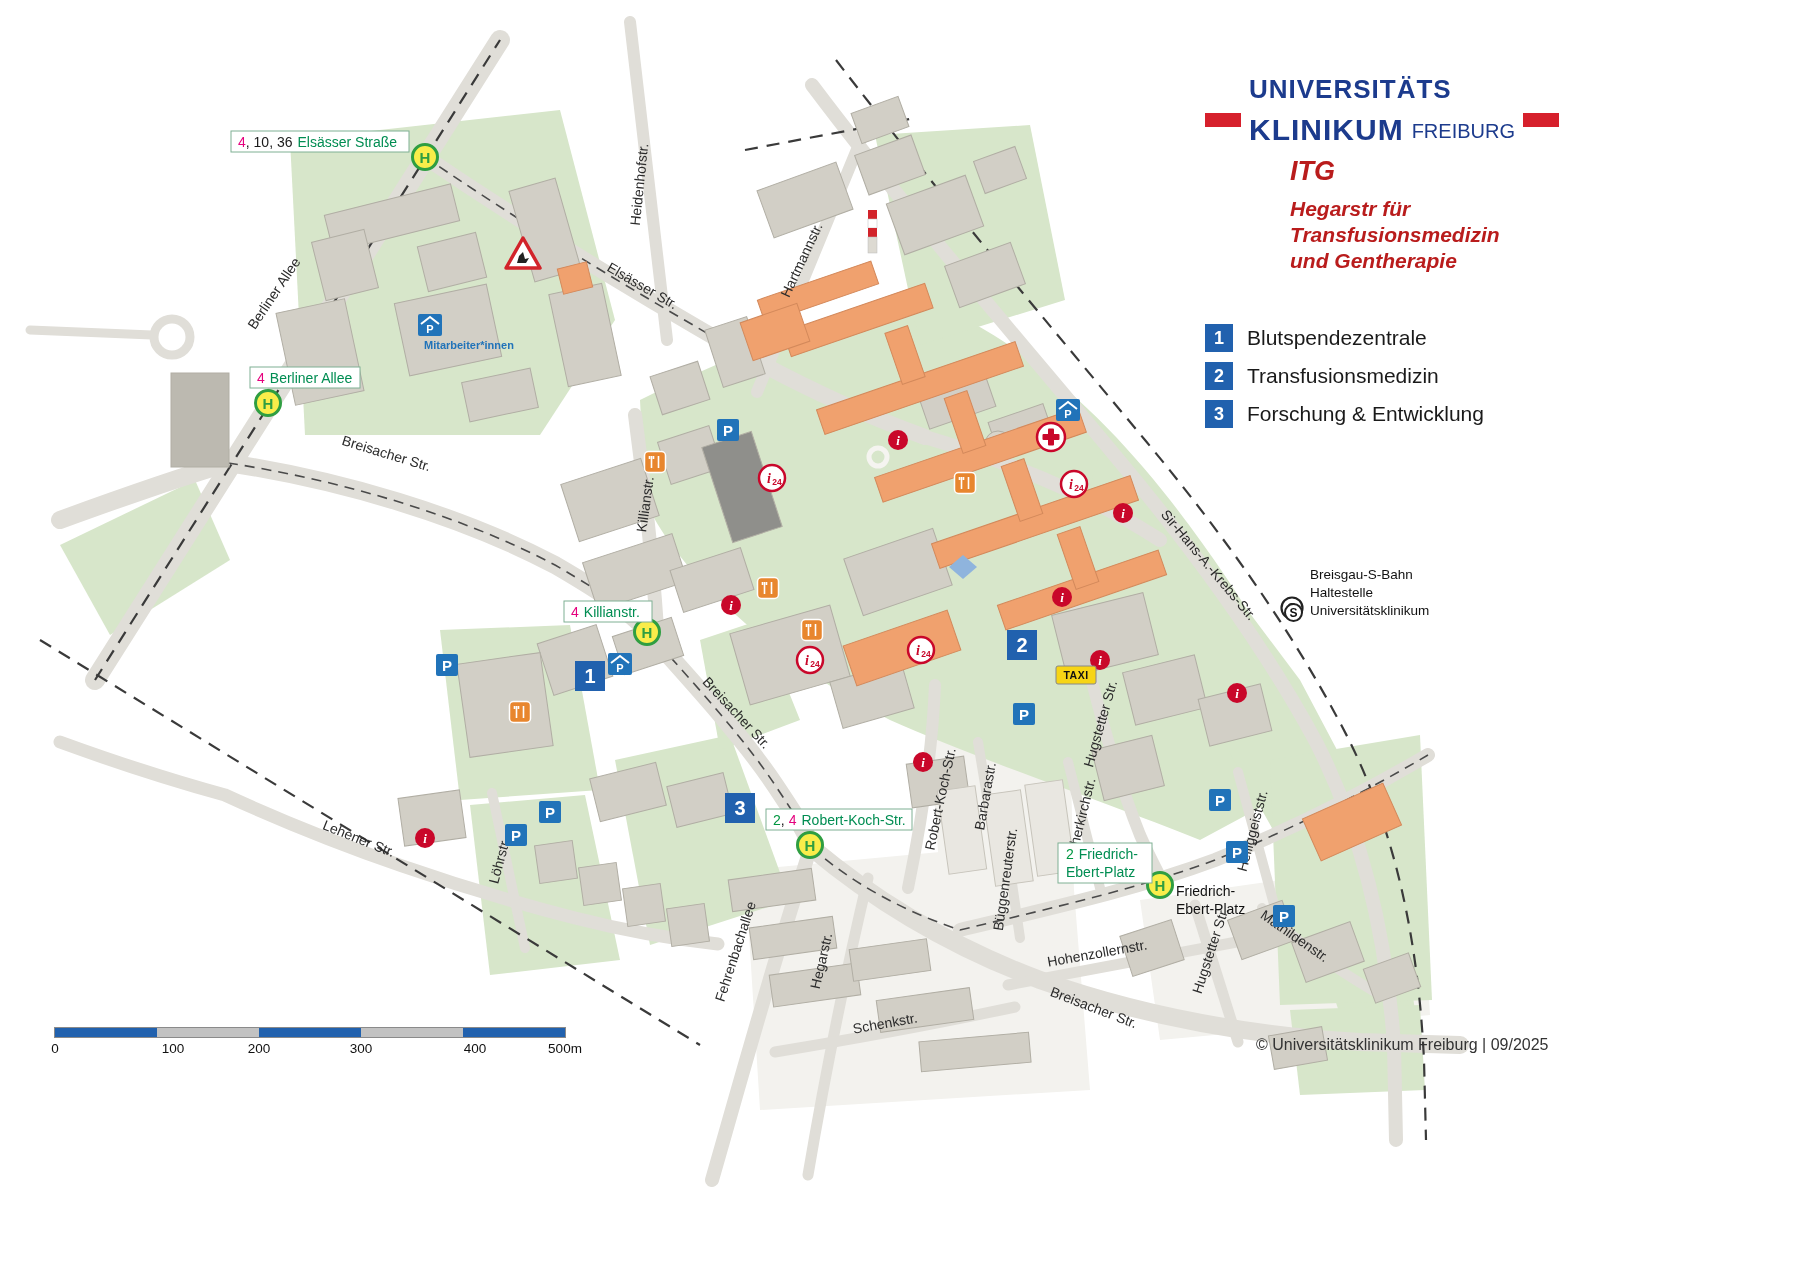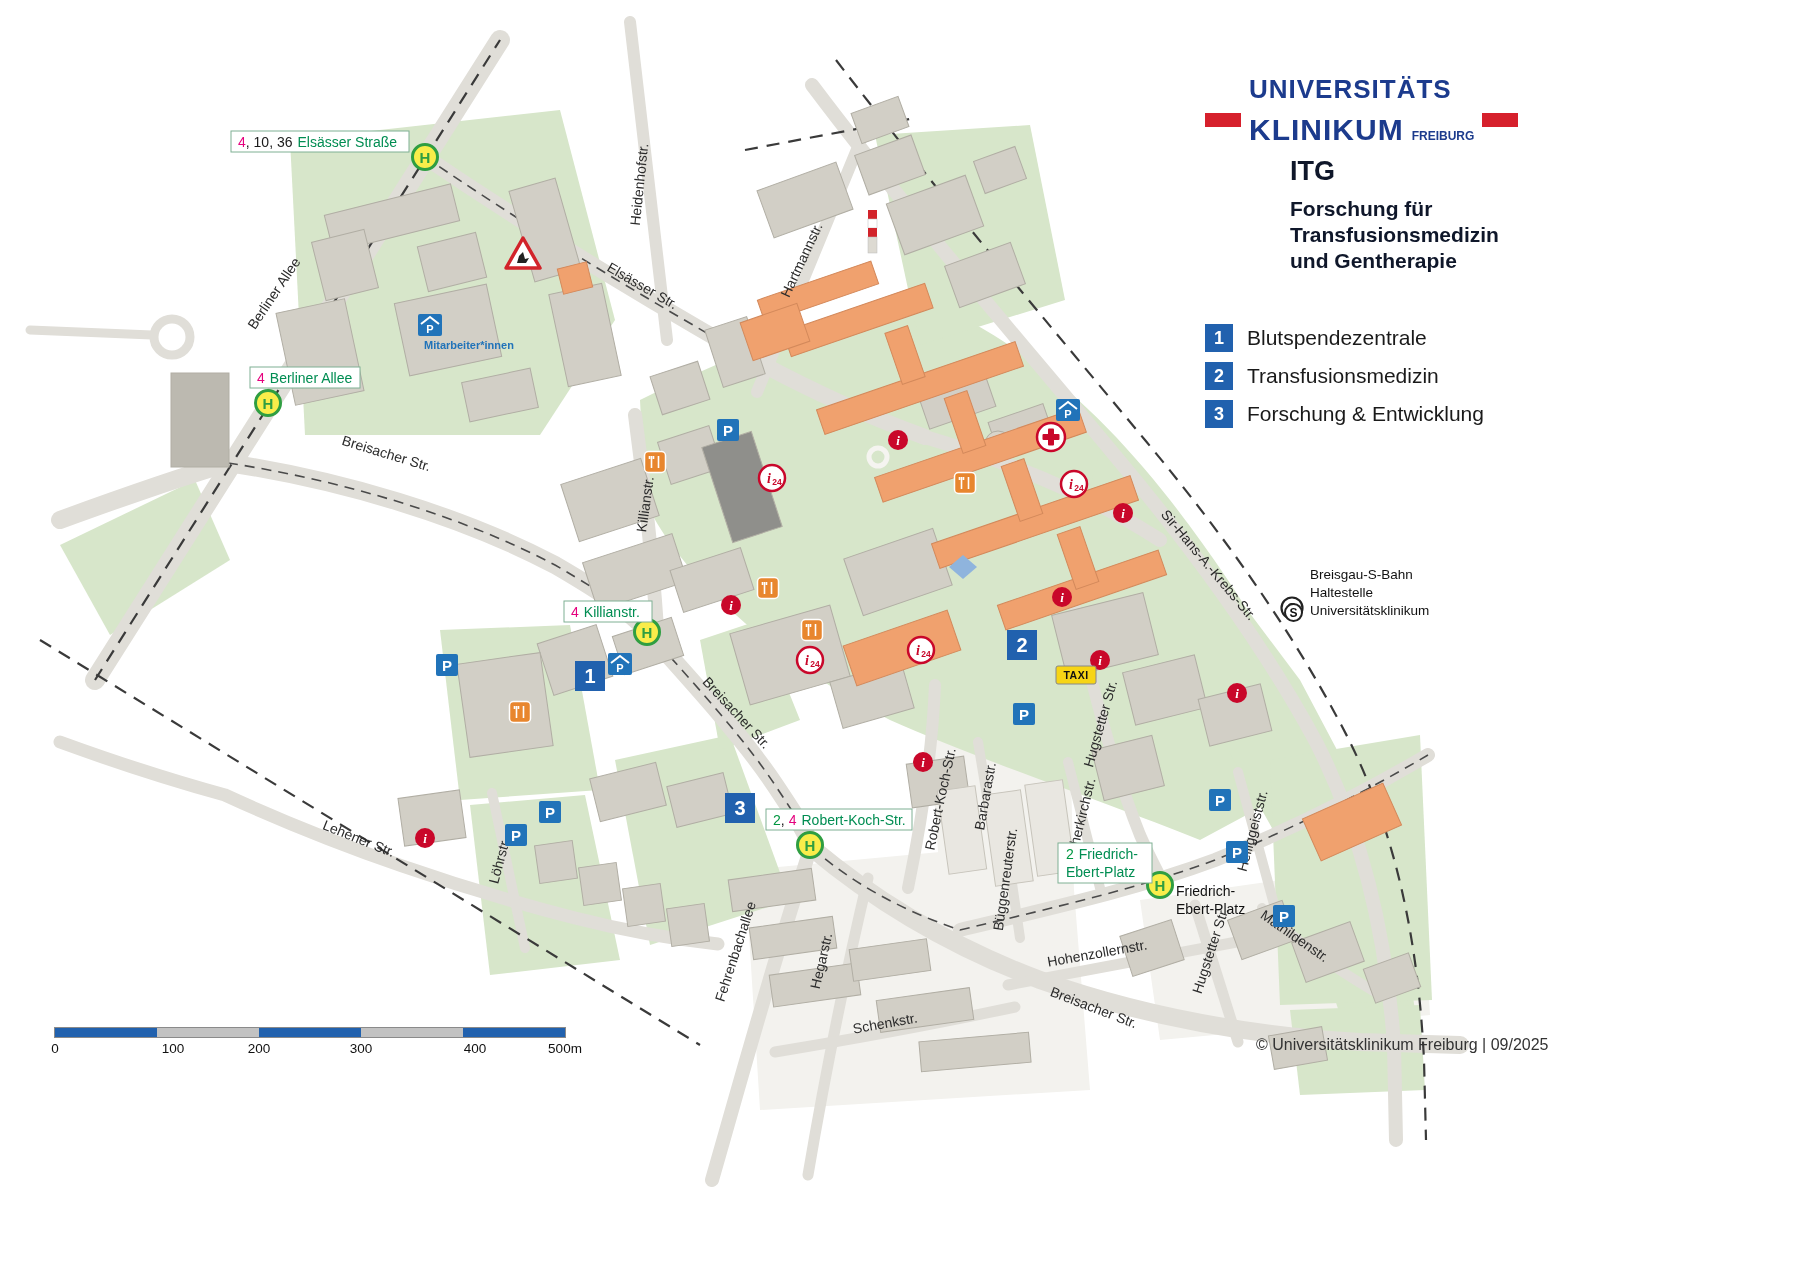--- a/index.html
+++ b/index.html
@@ -6,23 +6,23 @@
   html,body { margin:0; padding:0; background:#ffffff; font-family:"Liberation Sans", sans-serif; }
   .canvas { position:relative; width:1800px; height:1273px; background:#ffffff; overflow:hidden; }
   svg.map { position:absolute; left:0; top:0; font-family:"Liberation Sans", sans-serif; }
 
   
   .logo { position:absolute; left:1205px; top:74px; color:#1c3b8d; }
   .logo-line1 { font-size:26px; font-weight:700; letter-spacing:1px; margin-left:44px; }
   .logo-line2 { display:flex; gap:8px; margin-top:8px; }
   .logo-bar { width:36px; height:14px; background:#d6202c; }
   .logo-klinikum { font-size:30px; font-weight:700; letter-spacing:1px; }
-  .logo-city { font-size:12px; font-weight:700; align-self:flex-end; padding-bottom:4px; }
-
-  .itg { position:absolute; left:1290px; top:156px; color:#0f172a; }
+  .logo-city { font-size:20px; font-weight:400; align-self:flex-end; padding-bottom:4px; }
+
+  .itg { position:absolute; left:1290px; top:156px; color:#b91c1c;font-style:italic; }
   .itg-acronym { font-size:27px; font-weight:700; margin-bottom:9px; }
   .itg-line { font-size:21px; font-weight:700; line-height:26px; }
 
   .legend { position:absolute; left:1205px; top:324px; }
   .legend-row { display:flex; align-items:center; gap:14px; margin-bottom:10px; }
   .legend-num { width:28px; height:28px; background:#2161ae; color:#fff; font-weight:700;
                 font-size:18px; display:flex; align-items:center; justify-content:center; }
   .legend-label { font-size:21px; color:#1a1a1a; }
 
   .sbahn-note { position:absolute; left:1284px; top:566px; font-size:13.5px; line-height:18px;
@@ -478,21 +478,21 @@
   <div class="logo-line2">
     <span class="logo-bar"></span>
     <span class="logo-klinikum">KLINIKUM</span>
     <span class="logo-city">FREIBURG</span>
     <span class="logo-bar"></span>
   </div>
 </div>
 
 <div class="itg">
   <div class="itg-acronym">ITG</div>
-  <div class="itg-line">Forschung für</div>
+  <div class="itg-line">Hegarstr für</div>
   <div class="itg-line">Transfusionsmedizin</div>
   <div class="itg-line">und Gentherapie</div>
 </div>
 
 <div class="legend">
   <div class="legend-row">
     <div class="legend-num">1</div>
     <div class="legend-label">Blutspendezentrale</div>
   </div>
   <div class="legend-row">

